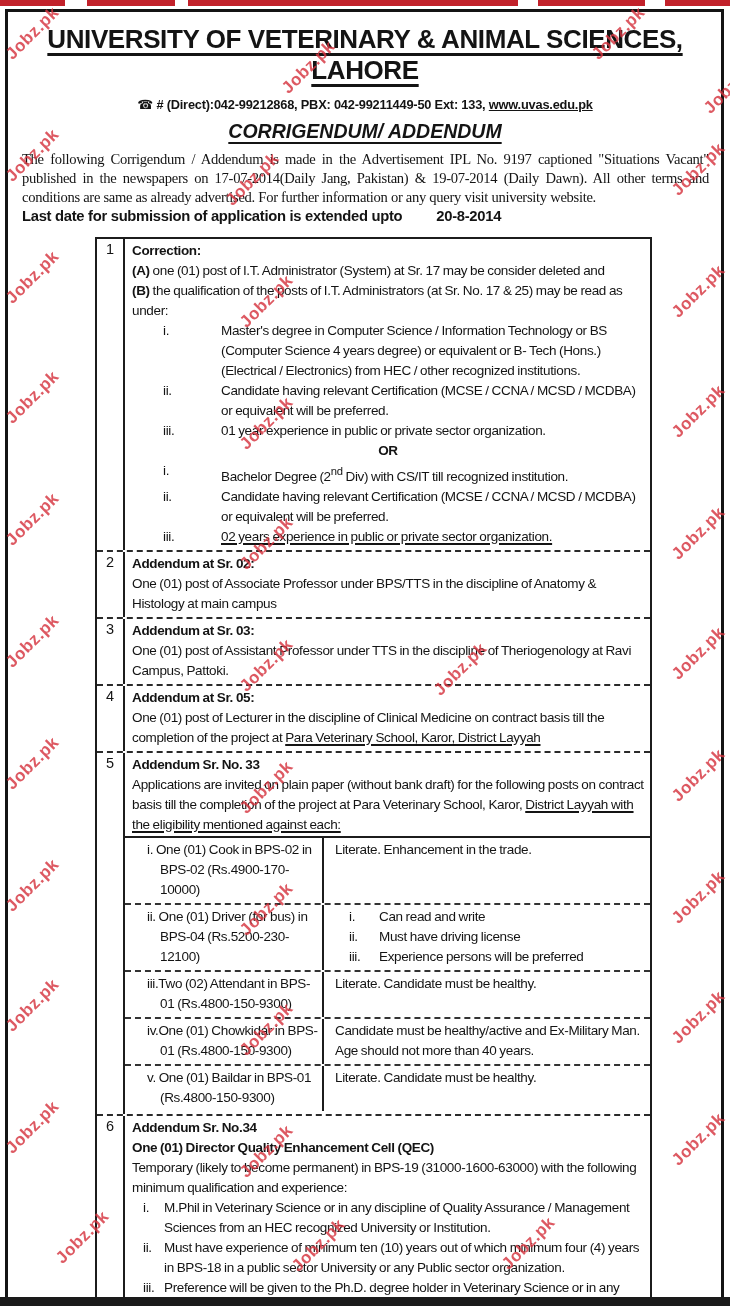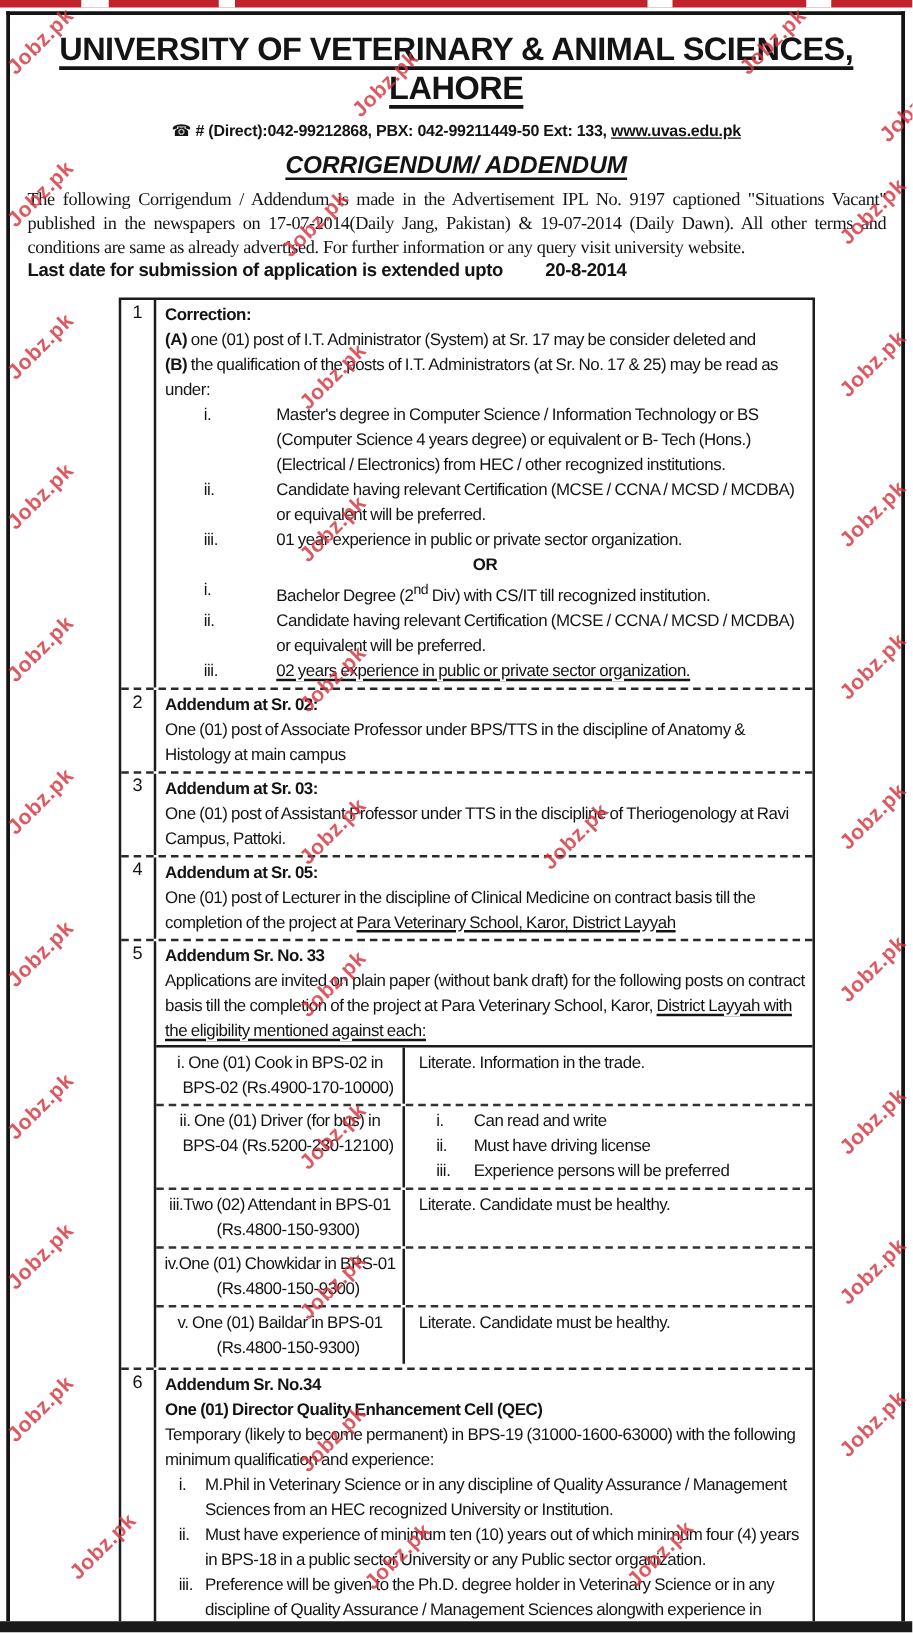--- a/index.html
+++ b/index.html
@@ -43,21 +43,21 @@
   .list-a .mk { position:absolute; left:31px; }
   .list-b .li { position:relative; padding-left:32px; }
   .list-b .mk { position:absolute; left:11px; }
   .or-line { text-align:center; font-weight:bold; }
 
   
   .posts { margin:1px -6px 0 -7px; border-top:2px solid #1c1c1c; }
   .prow { display:flex; border-top:2px dashed #333; }
   .prow:first-child { border-top:none; }
   .pcell { flex:0 0 199px; width:199px; border-right:2.5px solid #1c1c1c;
-    padding:2px 4px 3px 18px; text-indent:-13px;text-align:center; }
+    padding:2px 4px 3px 35px; text-indent:-13px; }
   .ccell { flex:1; padding:2px 4px 3px 11px; }
   .crit-line { position:relative; padding-left:44px; }
   .crit-line .mk { position:absolute; left:14px; }
 
   .bottom-bar { position:absolute; left:0; bottom:0; width:730px; height:9px; background:#1a1a1a; }
 
   
   .wm { position:absolute; font-weight:bold; font-size:17px; color:rgba(214,52,64,0.82);
     transform:rotate(-45deg); transform-origin:left top; pointer-events:none; z-index:50;
     letter-spacing:0.5px; white-space:nowrap; }
@@ -141,36 +141,37 @@
       </div>
 
       <div class="trow">
         <div class="tnum">5</div>
         <div class="tcontent">
           <div class="bold">Addendum Sr. No. 33</div>
           <div><span>Applications are invited on plain paper (without bank draft) for the following posts on contract basis till the completion of the project at  Para Veterinary School, Karor, </span><span class="u">District Layyah with the eligibility mentioned against each:</span></div>
           <div class="posts">
             <div class="prow">
               <div class="pcell">i. One (01) Cook in BPS-02 in BPS-02 (Rs.4900-170-10000)</div>
-              <div class="ccell">Literate. Information in the trade.</div>
+              <div class="ccell">Literate. Enhancement in the trade.</div>
             </div>
             <div class="prow">
               <div class="pcell">ii. One (01)  Driver (for bus) in BPS-04 (Rs.5200-230-12100)</div>
               <div class="ccell">
                 <div class="crit-line"><span class="mk">i.</span><span>Can read and write</span></div>
                 <div class="crit-line"><span class="mk">ii.</span><span>Must have driving license</span></div>
                 <div class="crit-line"><span class="mk">iii.</span><span>Experience persons will be preferred</span></div>
               </div>
             </div>
             <div class="prow">
               <div class="pcell">iii.Two  (02) Attendant in BPS-01 (Rs.4800-150-9300)</div>
               <div class="ccell">Literate. Candidate must be healthy.</div>
             </div>
             <div class="prow">
               <div class="pcell">iv.One (01) Chowkidar in BPS-01 (Rs.4800-150-9300)</div>
+              <div class="ccell">Candidate must be healthy/active and Ex-Military Man. Age should not more than 40 years.</div>
             </div>
             <div class="prow">
               <div class="pcell">v. One (01) Baildar  in BPS-01 (Rs.4800-150-9300)</div>
               <div class="ccell">Literate. Candidate must be healthy.</div>
             </div>
           </div>
         </div>
       </div>
 
       <div class="trow">

